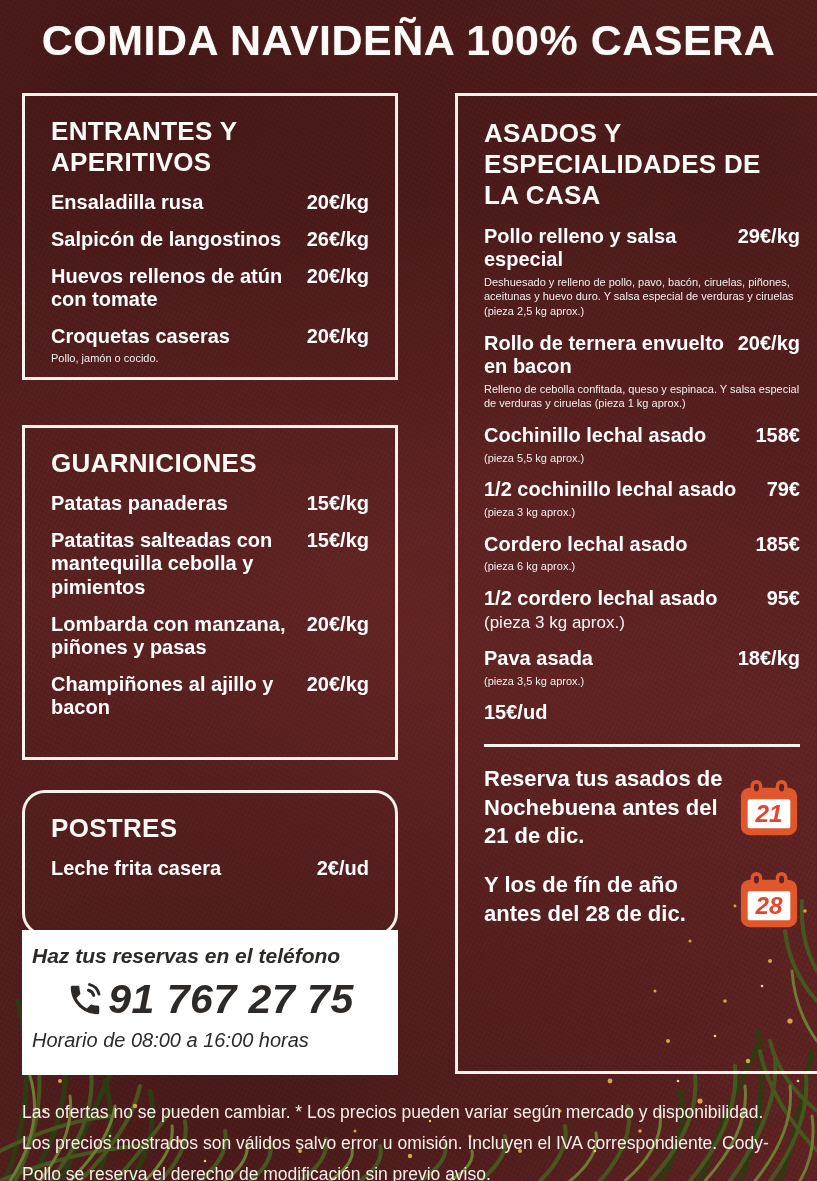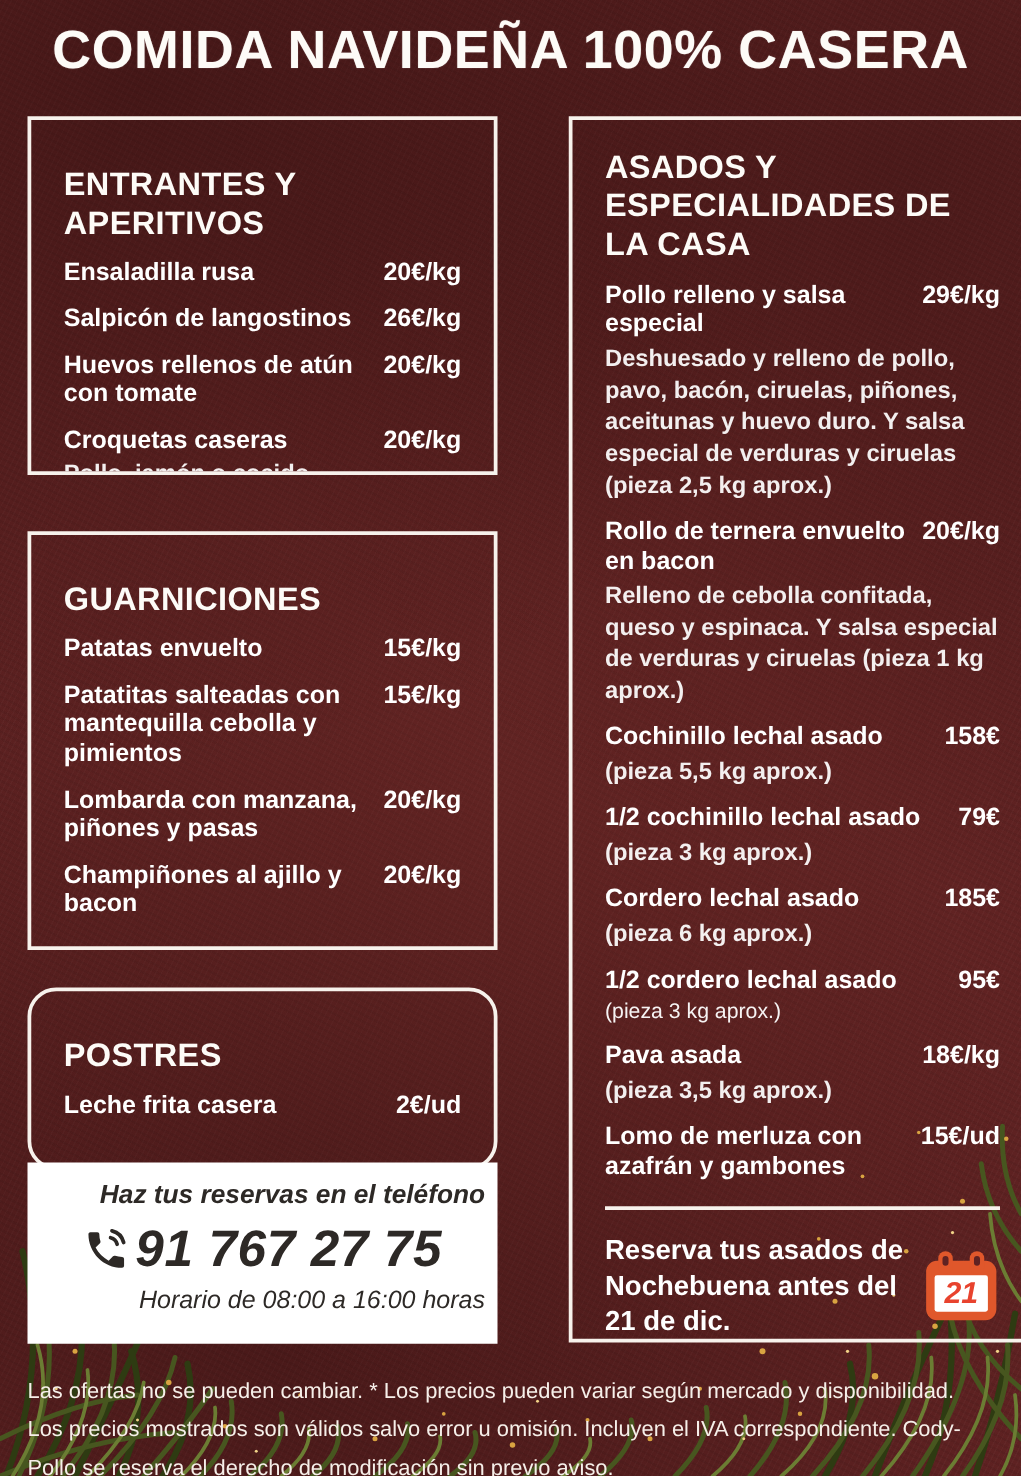--- a/index.html
+++ b/index.html
@@ -18,43 +18,43 @@
       repeating-linear-gradient(117deg, rgba(255,255,255,.025) 0 1px, transparent 1px 4px);
   }
   .page-title {
     position:absolute; top:16px; left:0; right:0; z-index:2;
     text-align:center; font-size:43px; font-weight:800; letter-spacing:.5px;
     color:#fdfbf7; text-shadow:0 0 1px rgba(255,255,255,.4);
   }
   .panel {
     position:absolute; z-index:2;
     border:3px solid #f7f2ec;
-    padding:36px 26px;
+    padding:20px 26px;
     overflow:hidden;
   }
   #panel-entrantes    { left:22px;  top:93px;  width:376px; height:287px; }
   #panel-guarniciones { left:22px;  top:425px; width:376px; height:335px; }
   #panel-postres      { left:22px;  top:790px; width:376px; height:146px;border-radius:23px; }
   #panel-asados       { left:413px; top:93px;  width:374px; height:981px; padding:22px 26px;margin-left:42px; }
   .panel-title {
     font-size:26px; font-weight:800; line-height:1.2; letter-spacing:.3px;
     margin-bottom:6px; color:#fdfbf7;
   }
   .item { margin-top:13px; }
   .item-row { display:flex; align-items:flex-start; gap:10px; }
   .item-name { flex:1; font-size:20px; font-weight:700; line-height:1.18; }
   .item-name .suffix { font-weight:400; font-size:17px; opacity:.95; }
   .item-price { font-size:20px; font-weight:800; white-space:nowrap; }
-  .item-desc { font-size:19px; font-weight:700; line-height:1.33; margin-top:3px; color:rgba(255,255,255,.93); }
+  .item-desc { font-size:11px; font-weight:400; line-height:1.33; margin-top:3px; color:rgba(255,255,255,.93); }
 
   .phone-box {
     position:absolute; z-index:3;
     left:22px; top:930px; width:376px; height:145px;
     background:#ffffff; color:#2d2926;
-    text-align:right; padding:14px 10px;
+    text-align:left; padding:14px 10px;
   }
   .phone-intro { font-style:italic; font-weight:700; font-size:21px; }
   .phone-row { display:flex; align-items:center; justify-content:center; gap:4px; margin:8px 0 6px; }
   .phone-icon { width:38px; height:38px; flex:none; }
   .phone-number { font-size:41px; font-weight:800; font-style:italic; letter-spacing:.5px; white-space:nowrap; }
   .phone-hours { font-style:italic; font-size:20px; }
 
   .asados-divider { border:none; border-top:3px solid #f7f2ec; margin:20px 0 4px; }
   .res-row { display:flex; align-items:center; gap:14px; margin-top:18px; }
   .res-text { flex:1; font-size:22px; font-weight:800; line-height:1.3; }
@@ -199,21 +199,21 @@
       </div>
     </div>
 </section>
 
 <section class="panel" id="panel-guarniciones">
   <h2 class="panel-title">GUARNICIONES</h2>
   <div>
 
       <div class="item">
         <div class="item-row">
-          <div class="item-name"><span>Patatas envuelto</span> </div>
+          <div class="item-name"><span>Patatas panaderas</span> </div>
           <div class="item-price">15€/kg</div>
         </div>
 
       </div>
 
       <div class="item">
         <div class="item-row">
           <div class="item-name"><span>Patatitas salteadas con mantequilla cebolla y pimientos</span> </div>
           <div class="item-price">15€/kg</div>
         </div>
@@ -320,21 +320,20 @@
       <div class="item">
         <div class="item-row">
           <div class="item-name"><span>Pava asada</span> </div>
           <div class="item-price">18€/kg</div>
         </div>
         <div class="item-desc">(pieza 3,5 kg aprox.)</div>
       </div>
 
       <div class="item">
         <div class="item-row">
-          <div class="item-name"><span>Lomo de merluza con azafrán y gambones</span> </div>
           <div class="item-price">15€/ud</div>
         </div>
 
       </div>
     </div>
   <hr class="asados-divider">
   <div>
 
       <div class="res-row">
         <div class="res-text">Reserva tus asados de Nochebuena antes del 21 de dic.</div>

